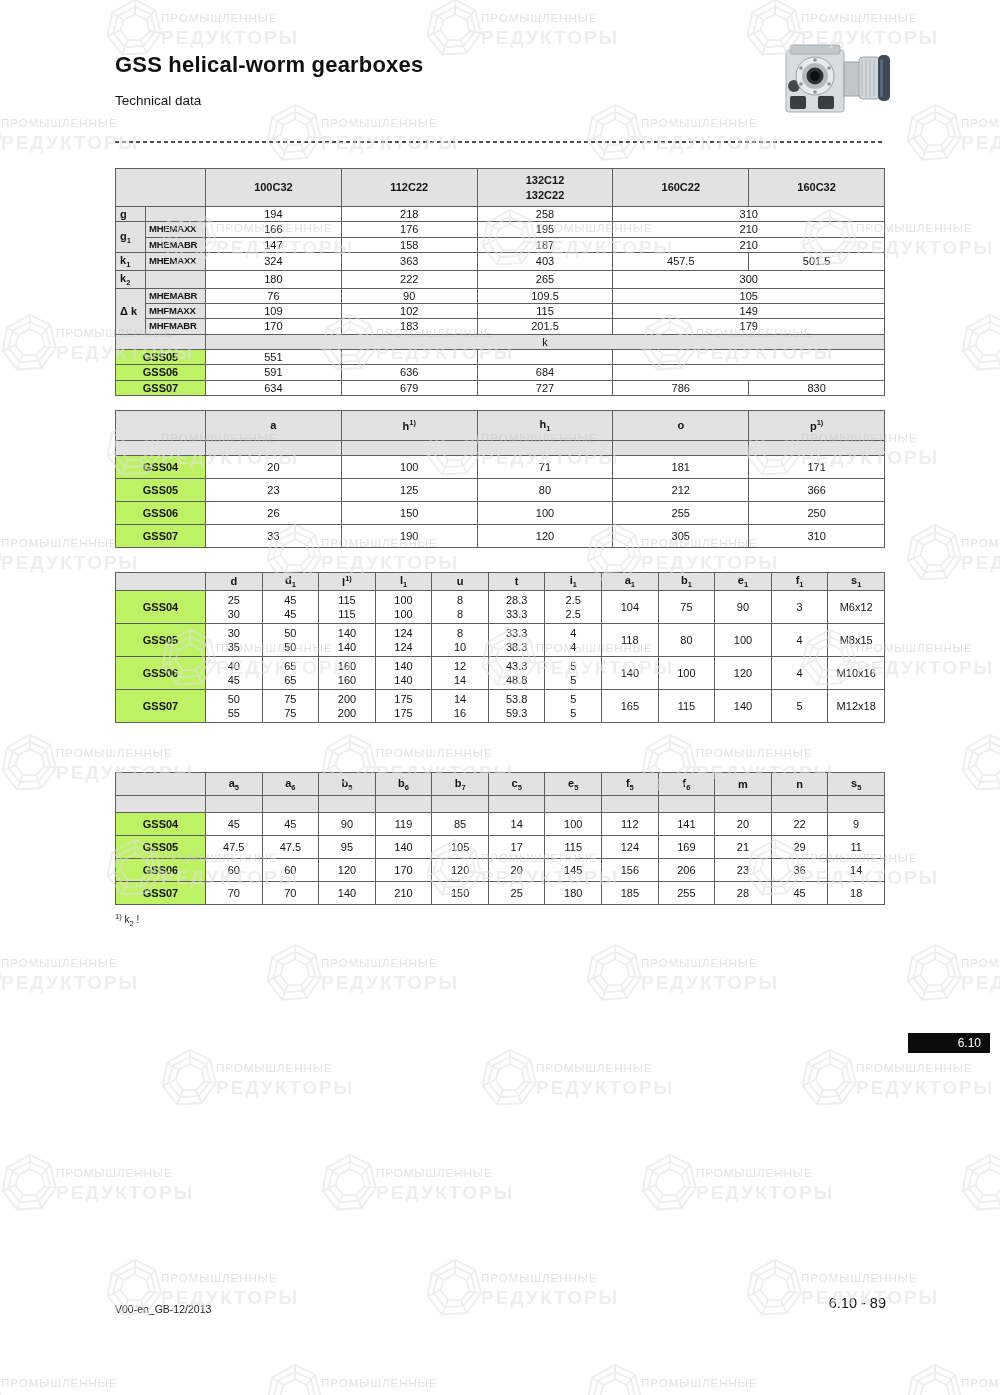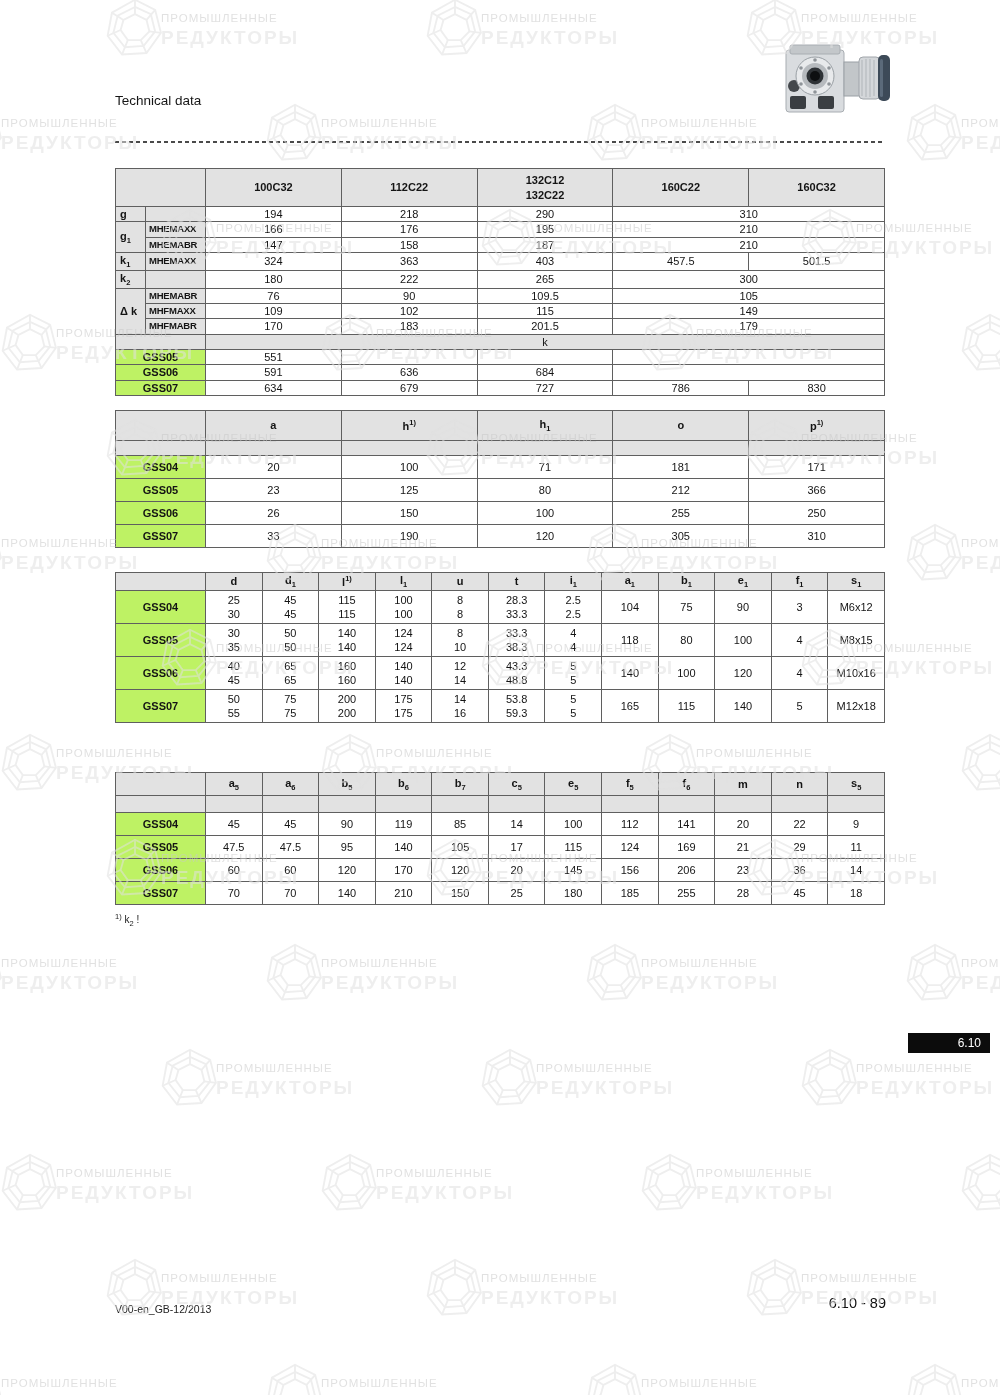--- a/index.html
+++ b/index.html
@@ -50,20 +50,21 @@
   .wmk{position:absolute;width:210px;height:70px;}
   .wmk svg{position:absolute;left:-16px;top:-12px;width:72px;height:72px;}
   .wl1{position:absolute;left:46px;top:6px;font-size:11.5px;letter-spacing:1px;color:#c9c9c9;white-space:nowrap;}
   .wl2{position:absolute;left:46px;top:21px;font-size:19px;font-weight:700;letter-spacing:2px;color:#e1e1e1;white-space:nowrap;}
 </style>
 </head>
 <body>
 
 <div class="page">
 
+  <div class="title">GSS helical-worm gearboxes</div>
   <div class="subtitle">Technical data</div>
 
   <svg class="gearimg" viewBox="0 0 114 86">
     <rect x="6" y="14" width="58" height="62" rx="3" fill="#d9dcdf" stroke="#a8adb2"></rect>
     <rect x="10" y="9" width="50" height="9" rx="2" fill="#c3c7ca" stroke="#a8adb2"></rect>
     <rect x="10" y="60" width="16" height="13" rx="2" fill="#3a3e42"></rect>
     <rect x="38" y="60" width="16" height="13" rx="2" fill="#3a3e42"></rect>
     <circle cx="14" cy="50" r="6" fill="#44484c"></circle>
     <circle cx="35" cy="40" r="19" fill="#e8eaec" stroke="#9aa0a5"></circle>
     <circle cx="35" cy="40" r="13" fill="#b6babe"></circle>
@@ -106,21 +107,21 @@
           <th class="h1c">160C22</th>
           <th class="h1c">160C32</th>
         </tr>
       </thead>
       <tbody>
         <tr>
           <td class="glbl">g</td>
           <td class="lbl"></td>
           <td>194</td>
           <td>218</td>
-          <td>290</td>
+          <td>258</td>
           <td colspan="2">310</td>
         </tr>
         <tr>
           <td rowspan="2" class="glbl">g<sub>1</sub></td>
           <td class="lbl">MHEMAXX</td>
           <td>166</td>
           <td>176</td>
           <td>195</td>
           <td colspan="2">210</td>
         </tr>

